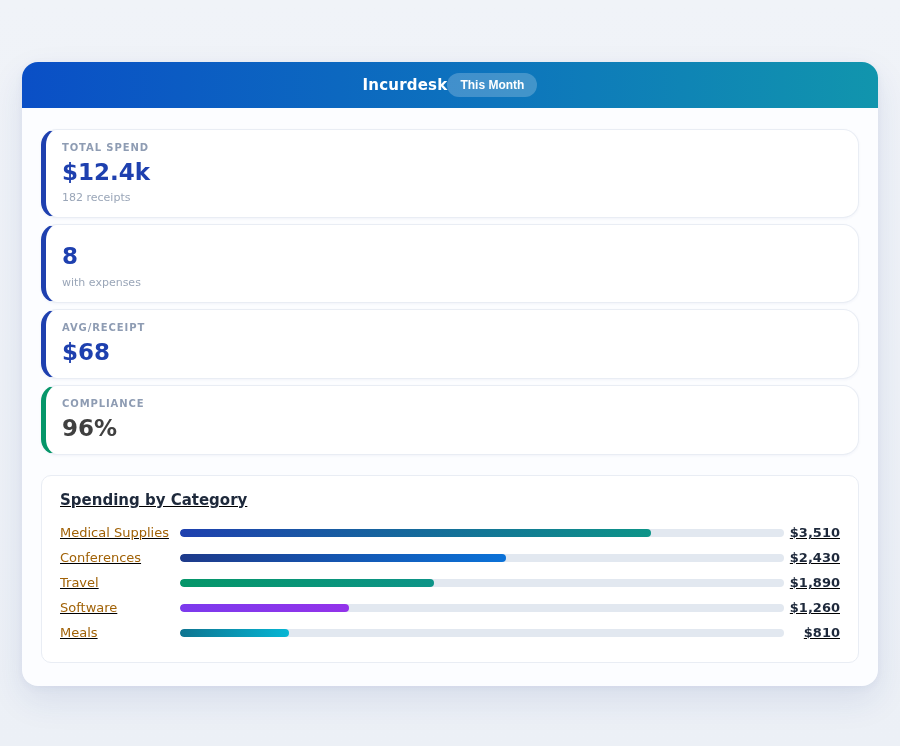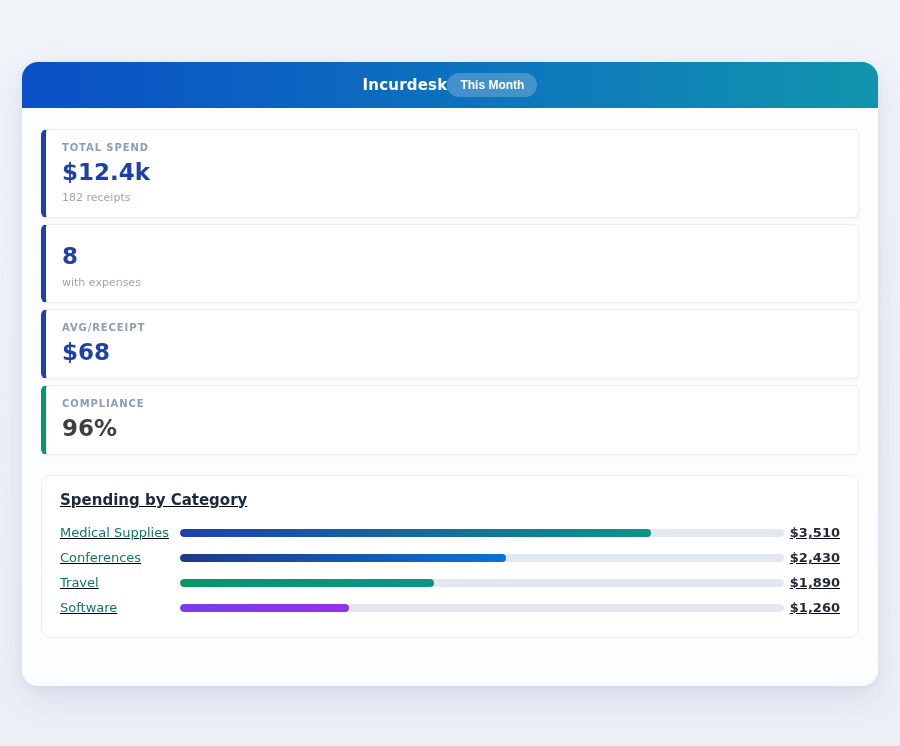--- a/index.html
+++ b/index.html
@@ -41,21 +41,21 @@
     border-radius: 999px;
     padding: 5px 13px;
     border: none;
     cursor: pointer;
   }
   .app-body { padding: 21px 19px 0 19px; }
   .stat-card {
     background: #ffffff;
     border: 1px solid #e9edf4;
     border-left: 5px solid #1e40af;
-    border-radius: 6px;
+    border-radius: 16px;
     padding: 12px 16px 13px 16px;
     margin-bottom: 6px;
     box-shadow: 0 1px 3px rgba(30,58,138,0.05);
   }
   .stat-label {
     font-size: 10px;
     font-weight: bold;
     color: #8e9cb3;
     letter-spacing: 0.9px;
     text-transform: uppercase;
@@ -88,21 +88,21 @@
   }
   .chart-row {
     display: flex;
     align-items: center;
     height: 25px;
   }
   .chart-row-label {
     width: 120px;
     flex: 0 0 120px;
     font-size: 13px;
-    color: #0f766e;
+    color: #a16207;
     white-space: nowrap;
     overflow: hidden;
   }
   .bar-track {
     flex: 1;
     height: 8px;
     border-radius: 4px;
     background: #e2e8f0;
     overflow: hidden;
   }
@@ -176,17 +176,24 @@
             </div>
             <div class="chart-row-value">$1,890</div>
           </div>
           <div class="chart-row">
             <div class="chart-row-label">Software</div>
             <div class="bar-track" style="background: rgb(226, 232, 240);">
               <div class="bar-fill" style="width: 28%; background: linear-gradient(90deg, rgb(124, 58, 237), rgb(147, 51, 234));"></div>
             </div>
             <div class="chart-row-value">$1,260</div>
           </div>
+          <div class="chart-row">
+            <div class="chart-row-label">Meals</div>
+            <div class="bar-track" style="background: rgb(226, 232, 240);">
+              <div class="bar-fill" style="width: 18%; background: linear-gradient(90deg, rgb(14, 116, 144), rgb(6, 182, 212));"></div>
+            </div>
+            <div class="chart-row-value">$810</div>
+          </div>
         </div>
     </div>
 
   </div>
 </div>
 
 </body></html>

